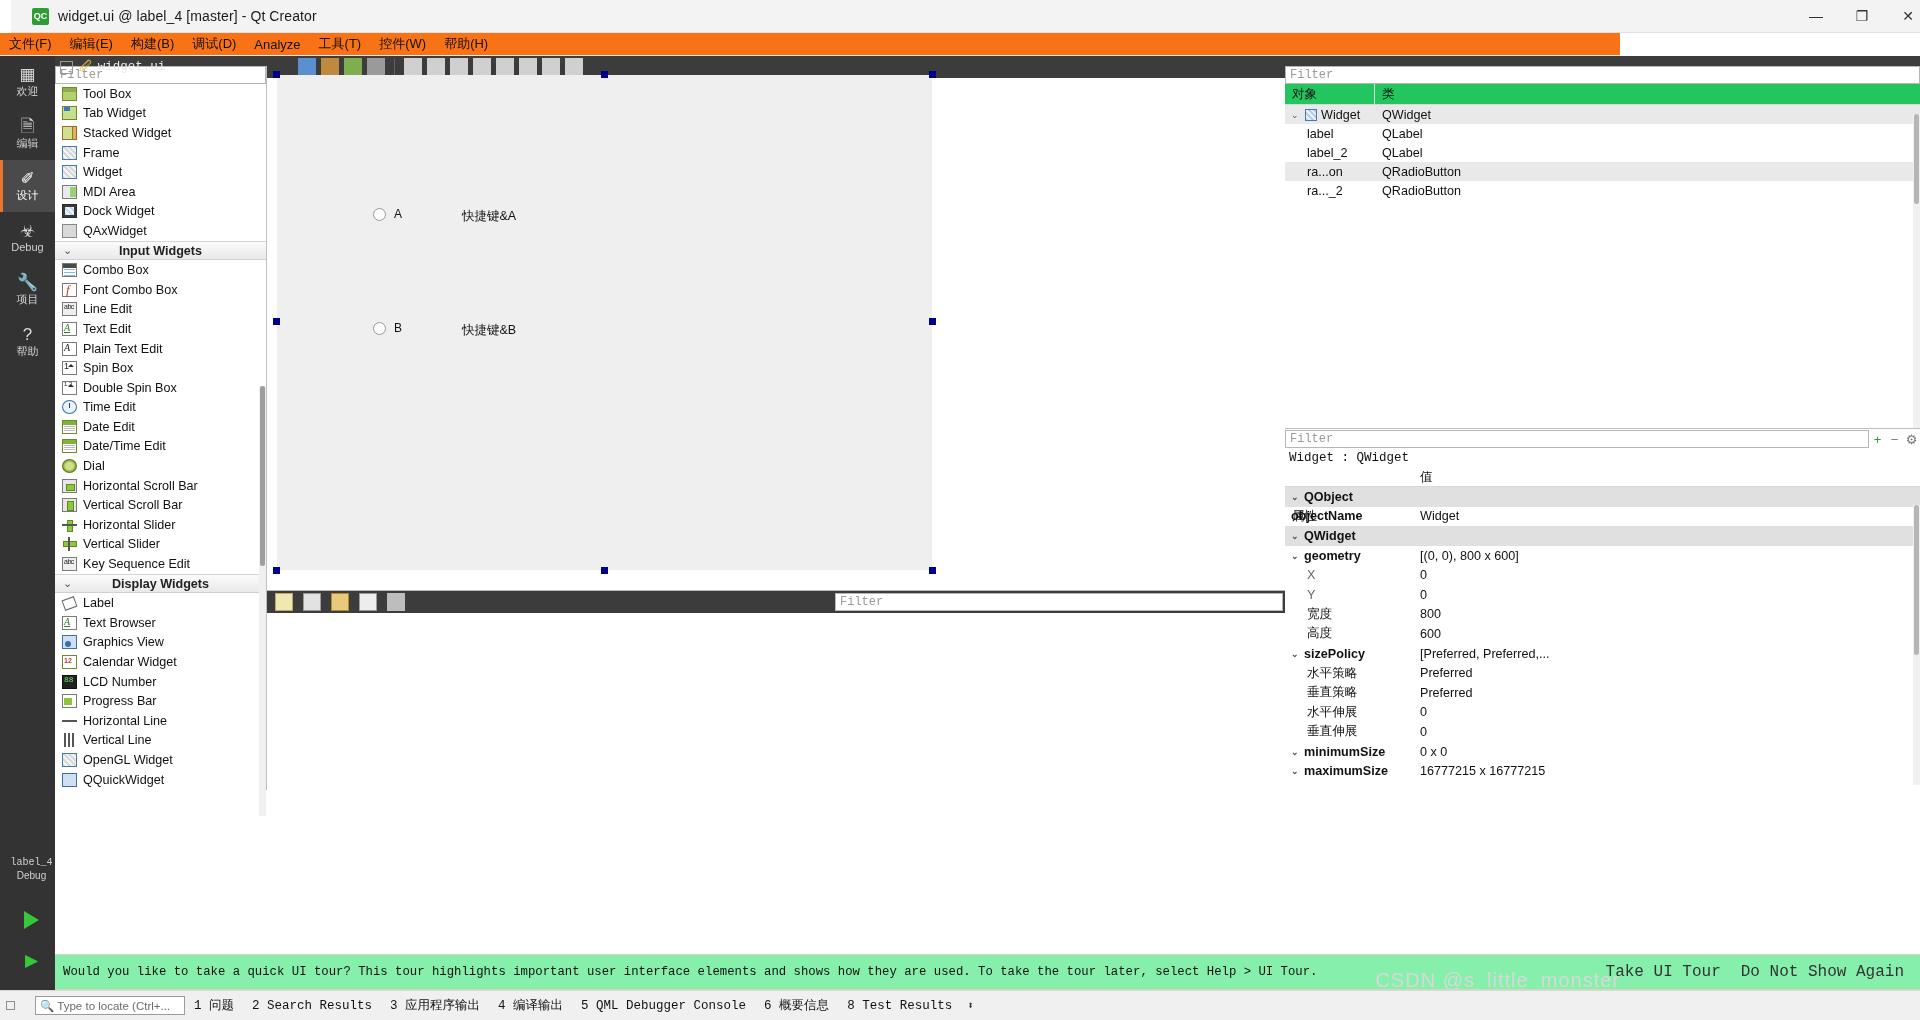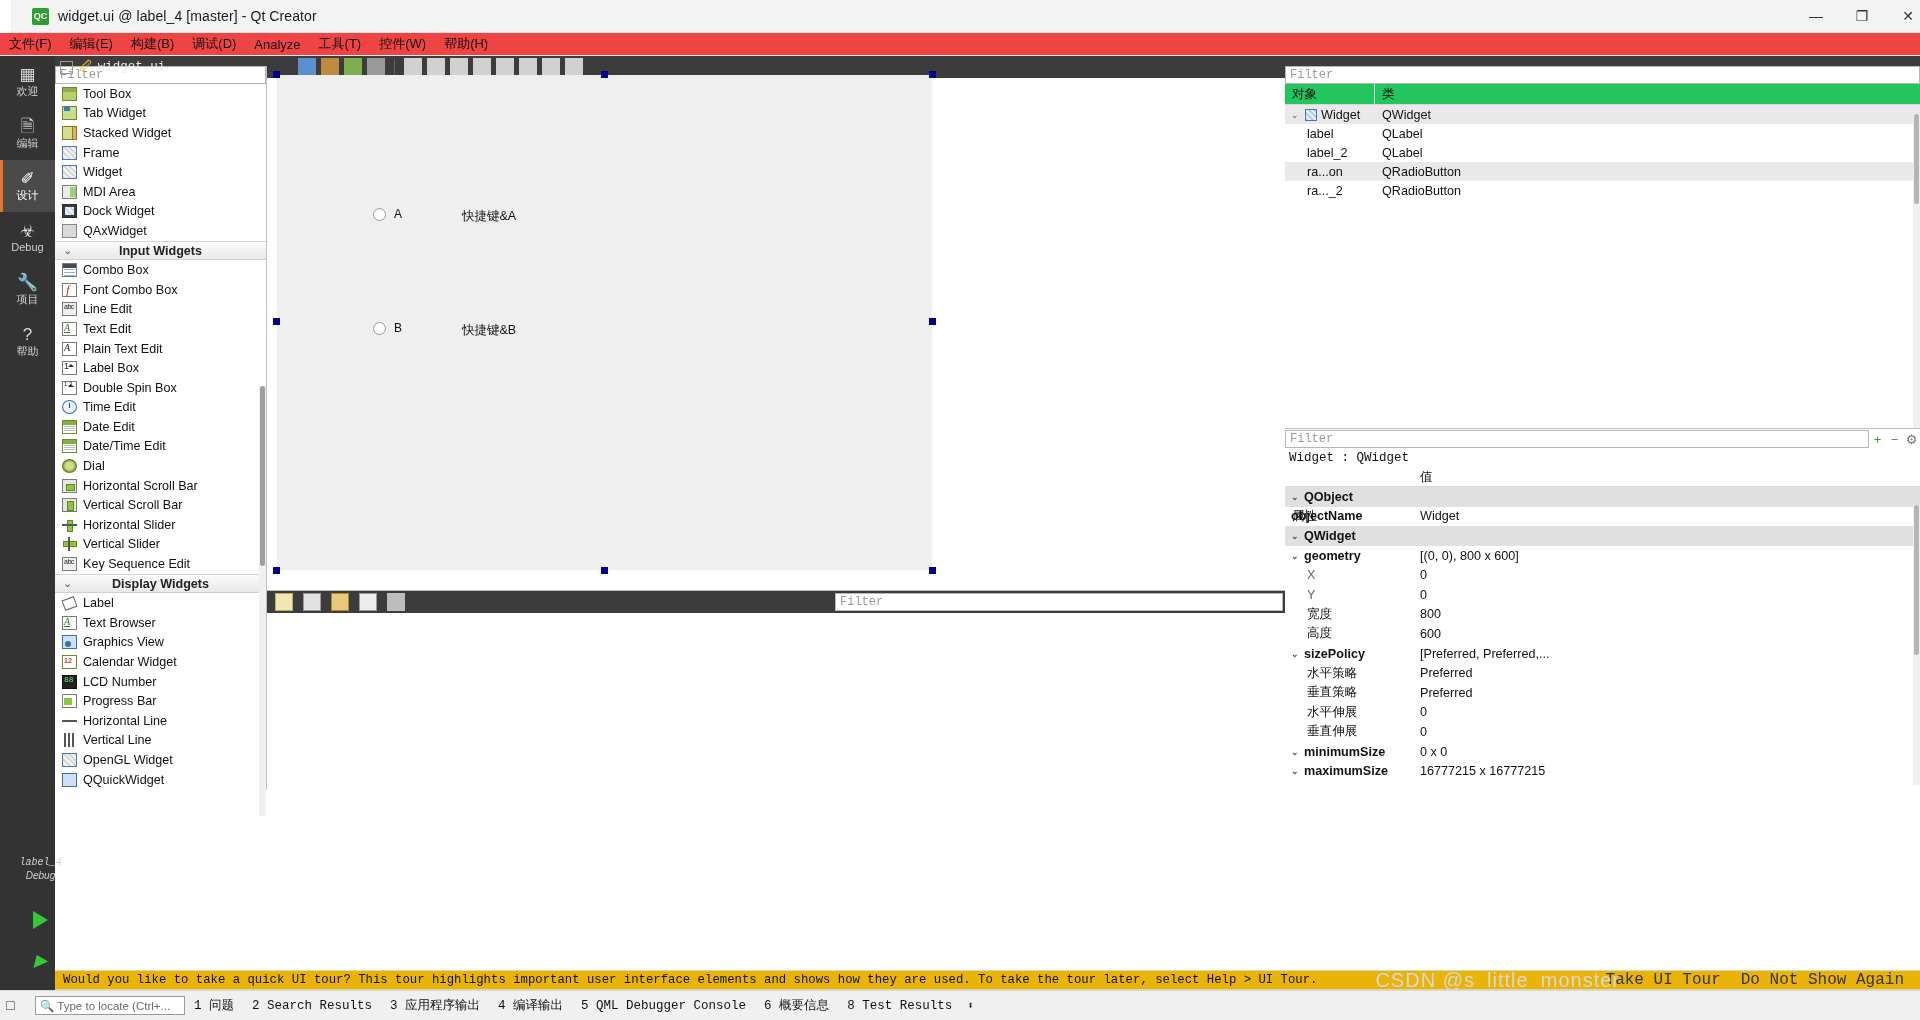--- a/index.html
+++ b/index.html
@@ -28,43 +28,43 @@
   }
   .title-text { font-size:14px; color:#1a1a1a; letter-spacing:.1px;}
   .win-btns { margin-left:auto; display:flex; height:33px; }
   .win-btn {
     width:46px; height:33px; display:flex; align-items:center; justify-content:center;
     color:#333; font-size:14px;
   }
 
   
   .menubar {
-    position:absolute; left:0; top:33px; width:1920px; height:23px;
-    background:#ef4444; display:flex; align-items:center;
+    position:absolute; left:0; top:33px; width:1620px; height:23px;
+    background:#f97316; display:flex; align-items:center;
     border-bottom:1px solid #ebebeb;
   }
   .menu-item { padding:2px 9px; font-size:13px; color:#111; }
 
   
   .modebar {
     position:absolute; left:0; top:56px; width:55px; height:964px;
     background:#333333;
   }
   .mode {
     width:55px; height:52px; color:#cfcfcf;
     display:flex; flex-direction:column; align-items:center; justify-content:center;
     font-size:11px; gap:1px; position:relative;
   }
   .mode .glyph { font-size:17px; line-height:17px; color:#d8d8d8; }
   .mode.active { background:#4a4a4a; }
   .mode.active::before {
     content:""; position:absolute; left:0; top:0; width:3px; height:52px; background:#e8762b;
   }
   .mode.active .glyph, .mode.active .mlabel { color:#ffffff; }
-  .mode-bottom { position:absolute; left:13px; bottom:0; width:43px;font-style:italic; }
+  .mode-bottom { position:absolute; left:4px; bottom:0; width:43px; }
   .kit-box {
     width:55px; height:62px; color:#d0d0d0; font-size:10px;
     display:flex; flex-direction:column; align-items:center; justify-content:center; gap:2px;
     font-family:"Liberation Mono", monospace;
   }
   .kit-box .kit-name { font-size:10px; }
   .kit-box .kit-sub { font-size:10px; font-family:"Liberation Sans",sans-serif;}
   .run-btn { width:55px; height:40px; display:flex; align-items:center; justify-content:center; }
   .tri { width:0;height:0;border-left:15px solid #35c93a;border-top:9px solid transparent;border-bottom:9px solid transparent; }
   .bug-glyph { color:#35c93a; font-size:17px; }
@@ -232,22 +232,22 @@
   .pe-row.groupname .p1 { font-weight:bold; }
   .pe-row.indent .p1 { padding-left:22px; color:#666; }
   .pe-row.indent2 .p1 { padding-left:22px; }
   .chkbox { width:12px;height:12px;background:#3a7fd5;border:1px solid #2f66ab;position:relative;}
   .chkbox::after{content:"✓";position:absolute;left:1px;top:-3px;color:#fff;font-size:10px;}
   .pe-scroll { position:absolute; right:0; top:76px; width:7px; height:280px; background:#f0f0f0;}
   .pe-scroll .thumb{position:absolute;left:1px;top:0;width:5px;height:150px;background:#b5b5b5;border-radius:3px;}
 
   
   .tourbar {
-    position:absolute; left:55px; bottom:30px; width:1865px; height:20px;
-    background:#eab308; border-top:1px solid #d9d7b4; border-bottom:1px solid #d9d7b4;
+    position:absolute; left:55px; bottom:30px; width:1865px; height:36px;
+    background:#86efac; border-top:1px solid #d9d7b4; border-bottom:1px solid #d9d7b4;
     display:flex; align-items:center; padding-left:8px;
     font-family:"Liberation Mono", monospace; font-size:12.3px; color:#111;
   }
   .tour-btns { margin-left:auto; display:flex; gap:8px; padding-right:10px; }
   .tour-btn { font-family:"Liberation Mono",monospace; font-size:16px; color:#333; padding:1px 6px;}
   .watermark {
     position:absolute; right:300px; bottom:28px; font-size:20px; color:#d8d8d8;
     font-family:"Liberation Sans",sans-serif; letter-spacing:1px; pointer-events:none;
   }
 
@@ -394,21 +394,21 @@
         <div class="wrow">
           <span class="ico ai"></span>
           <span>Text Edit</span>
         </div>
         <div class="wrow">
           <span class="ico ai ai2"></span>
           <span>Plain Text Edit</span>
         </div>
         <div class="wrow">
           <span class="ico spin"></span>
-          <span>Label Box</span>
+          <span>Spin Box</span>
         </div>
         <div class="wrow">
           <span class="ico spin spin2"></span>
           <span>Double Spin Box</span>
         </div>
         <div class="wrow">
           <span class="ico clock"></span>
           <span>Time Edit</span>
         </div>
         <div class="wrow">

